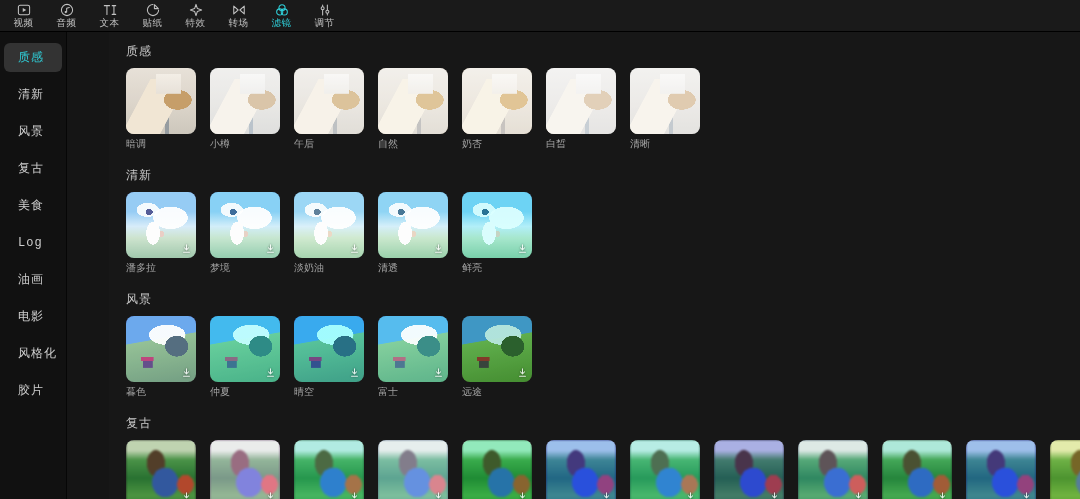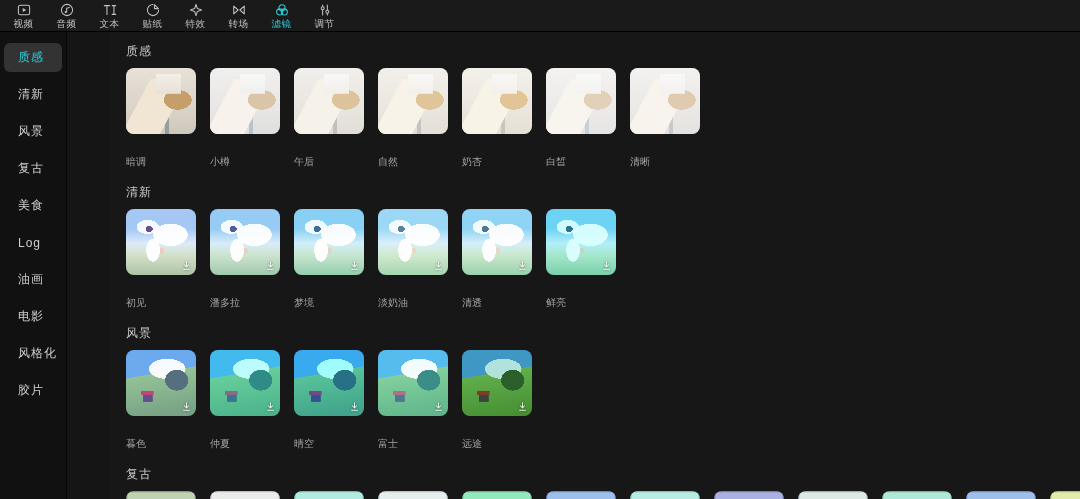--- a/index.html
+++ b/index.html
@@ -1,18 +1,18 @@
 <!DOCTYPE html>
 <html style="--accent: #2fd0da;"><head>
 <meta charset="utf-8">
 <style>
   html,body{margin:0;padding:0;background:#000;}
   .app{
     width:1080px;height:499px;overflow:hidden;position:relative;
-    background:#151515;font-family:Liberation Sans, sans-serif;
+    background:#151515;font-family:Liberation Mono, monospace;
     -webkit-font-smoothing:antialiased;user-select:none;
   }
   
   .toolbar{
     height:31px;background:#1a1a1a;border-bottom:1px solid #000;
     display:flex;align-items:stretch;padding-left:2px;
   }
   .tb-item{
     width:43px;display:flex;flex-direction:column;align-items:center;justify-content:center;
     color:#c2c2c2;cursor:pointer;padding-top:1px;
@@ -88,21 +88,21 @@
     background-size:30% 38%,52% 62%,34% 52%,100% 100%;
     background-position:100% 78%,62% 88%,40% 18%,0 0;
     background-repeat:no-repeat;filter:blur(.8px);
   }
   .tint{position:absolute;inset:0;mix-blend-mode:hard-light;opacity:.55;}
   .dl{
     position:absolute;right:4px;bottom:4px;width:11px;height:11px;opacity:.85;
     filter:drop-shadow(0 0 1px rgba(0,0,0,.6));
   }
   .cell .lbl{
-    margin-top:22px;font-size:10px;color:#a2a2a2;line-height:12px;
+    margin-top:5px;font-size:10px;color:#a2a2a2;line-height:12px;
     white-space:nowrap;overflow:hidden;
   }
 </style>
 </head>
 <body>
 
 <div class="app">
   <div class="toolbar" id="toolbar">
       <div class="tb-item">
         <span class="tb-icon">
@@ -265,30 +265,20 @@
               <div class="lbl">清晰</div>
             </div>
           </div>
         </div>
         <div class="section">
           <div class="sec-title">清新</div>
           <div class="row">
             <div class="cell">
               <div class="thumb">
                 <div class="scene fresh"></div>
-                <div class="tint" style="background:#c39ae0"></div>
-                <svg class="dl" viewBox="0 0 12 12">
-                  <path d="M6 1.8v5.4M3.7 5.2 6 7.5l2.3-2.3M2.8 10.2h6.4" fill="none" stroke="#ffffff" stroke-width="1.1" stroke-linecap="round" stroke-linejoin="round"></path>
-                </svg>
-              </div>
-              <div class="lbl">初见</div>
-            </div>
-            <div class="cell">
-              <div class="thumb">
-                <div class="scene fresh"></div>
                 <div class="tint" style="background:#a9aceb"></div>
                 <svg class="dl" viewBox="0 0 12 12">
                   <path d="M6 1.8v5.4M3.7 5.2 6 7.5l2.3-2.3M2.8 10.2h6.4" fill="none" stroke="#ffffff" stroke-width="1.1" stroke-linecap="round" stroke-linejoin="round"></path>
                 </svg>
               </div>
               <div class="lbl">潘多拉</div>
             </div>
             <div class="cell">
               <div class="thumb">
                 <div class="scene fresh"></div>

